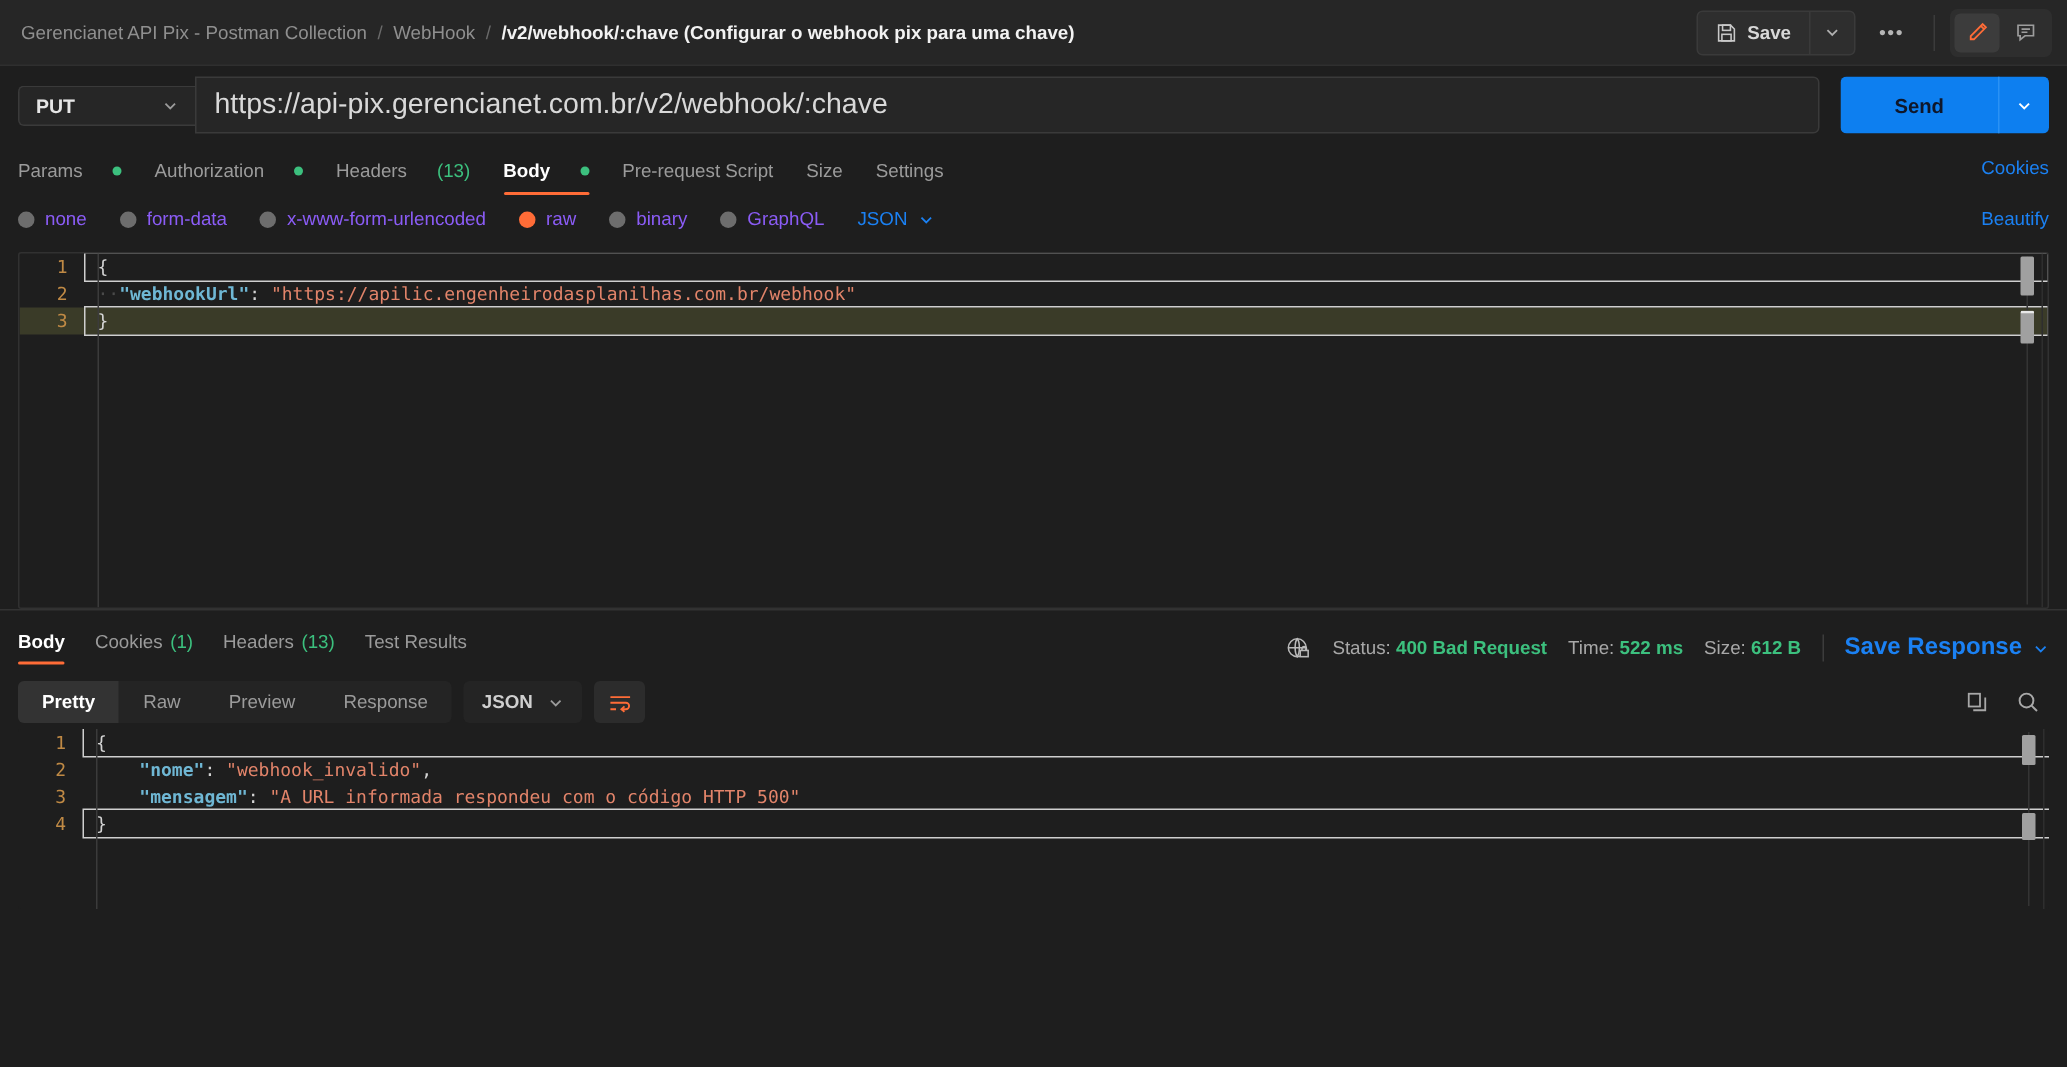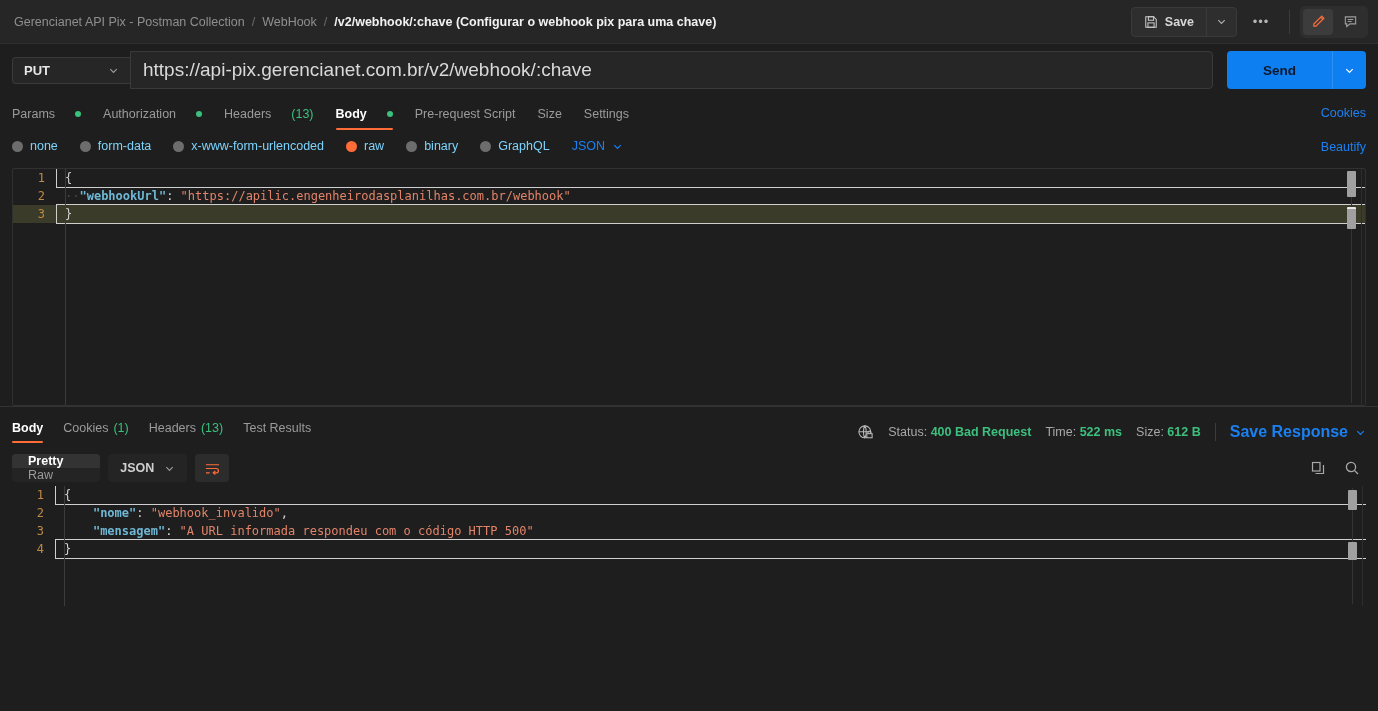--- a/index.html
+++ b/index.html
@@ -53,21 +53,21 @@
   .rtab { display:flex; align-items:center; gap:20px; font-size:12.5px; color:#9b9b9b; padding: 0 0 9px 0; margin-right:22px; cursor:pointer; position:relative; }
   .rtab.active { color:#ffffff; font-weight:bold; }
   .rtab.active::after { content:""; position:absolute; left:0; right:0; bottom:0; height:2px; background:#ff6c37; border-radius:2px; }
   .dot { width:6px; height:6px; border-radius:50%; background:#3cc07e; display:inline-block; }
   .cnt { color:#3cc07e; }
   .link-blue { color:#1b81f3; font-size:12.5px; cursor:pointer; }
   .reqtabs .right-link { margin-left:auto; padding-bottom:9px; }
 
   
   .bodyrow { height: 32px; min-height:32px; display:flex; align-items:center; padding: 0 12px; }
-  .radio-item { display:flex; align-items:center; gap:7px; margin-right:22px; font-size:12.5px; color:#7dd3fc; cursor:pointer; }
+  .radio-item { display:flex; align-items:center; gap:7px; margin-right:22px; font-size:12.5px; color:#8b5cf6; cursor:pointer; }
   .radio { width:11px; height:11px; border-radius:50%; background:#6d6d6d; }
   .radio.on { background:#ff6c37; }
   .json-sel { display:flex; align-items:center; gap:7px; color:#1b81f3; font-size:12.5px; cursor:pointer; }
   .bodyrow .right-link { margin-left:auto; }
 
   
   .editor-wrap { position:relative; margin: 6px 12px 0 12px; border:1px solid #313131; border-radius:2px; background:#1e1e1e; overflow:hidden; }
   .editor-wrap.req { height: 238px; }
   .code { font-family: "DejaVu Sans Mono", monospace; font-size: 12px; line-height: 18px; }
   .code-line { display:flex; height:18px; align-items:center; position:relative; }
@@ -96,21 +96,21 @@
   .restab.active { color:#ffffff; font-weight:bold; }
   .restab.active::after { content:""; position:absolute; left:0; right:0; bottom:0; height:2px; background:#ff6c37; border-radius:2px; }
   .status-wrap { margin-left:auto; display:flex; align-items:center; gap:14px; font-size:12.5px; color:#a8a8a8; }
   .status-val { color:#3cc07e; font-weight:bold; }
   .status-lbl { color:#a8a8a8; }
   .vdiv { width:1px; height:18px; background:#3c3c3c; }
   .save-resp { color:#1b81f3; font-weight:bold; font-size:16px; display:flex; align-items:center; gap:7px; cursor:pointer; }
 
   
   .restoolbar { height: 36px; min-height:36px; display:flex; align-items:center; padding: 0 12px; gap: 8px; }
-  .segmented { display:flex; background:#242424; border-radius:4px; overflow:hidden; height:28px;flex-direction:column; }
+  .segmented { display:flex; background:#242424; border-radius:4px; overflow:hidden; height:28px; }
   .seg { padding: 0 16px; display:flex; align-items:center; font-size:12.5px; color:#9b9b9b; cursor:pointer; }
   .seg.active { background:#333333; color:#ffffff; font-weight:bold; }
   .sel-box { height:28px; background:#242424; border-radius:4px; display:flex; align-items:center; gap:10px; padding:0 12px; font-size:12.5px; color:#cfcfcf; font-weight:bold; cursor:pointer; }
   .wrap-btn { height:28px; width:34px; background:#2c2c2c; border-radius:4px; display:flex; align-items:center; justify-content:center; cursor:pointer; }
   .restoolbar .right-icons { margin-left:auto; display:flex; align-items:center; gap:18px; padding-right:6px; }
 
   .editor-wrap.res { height: 120px; border:none; margin: 0 12px 0 12px; }
   .res-area { flex:1; background:#1e1e1e; position:relative; }
   svg { display:block; }
 </style>

